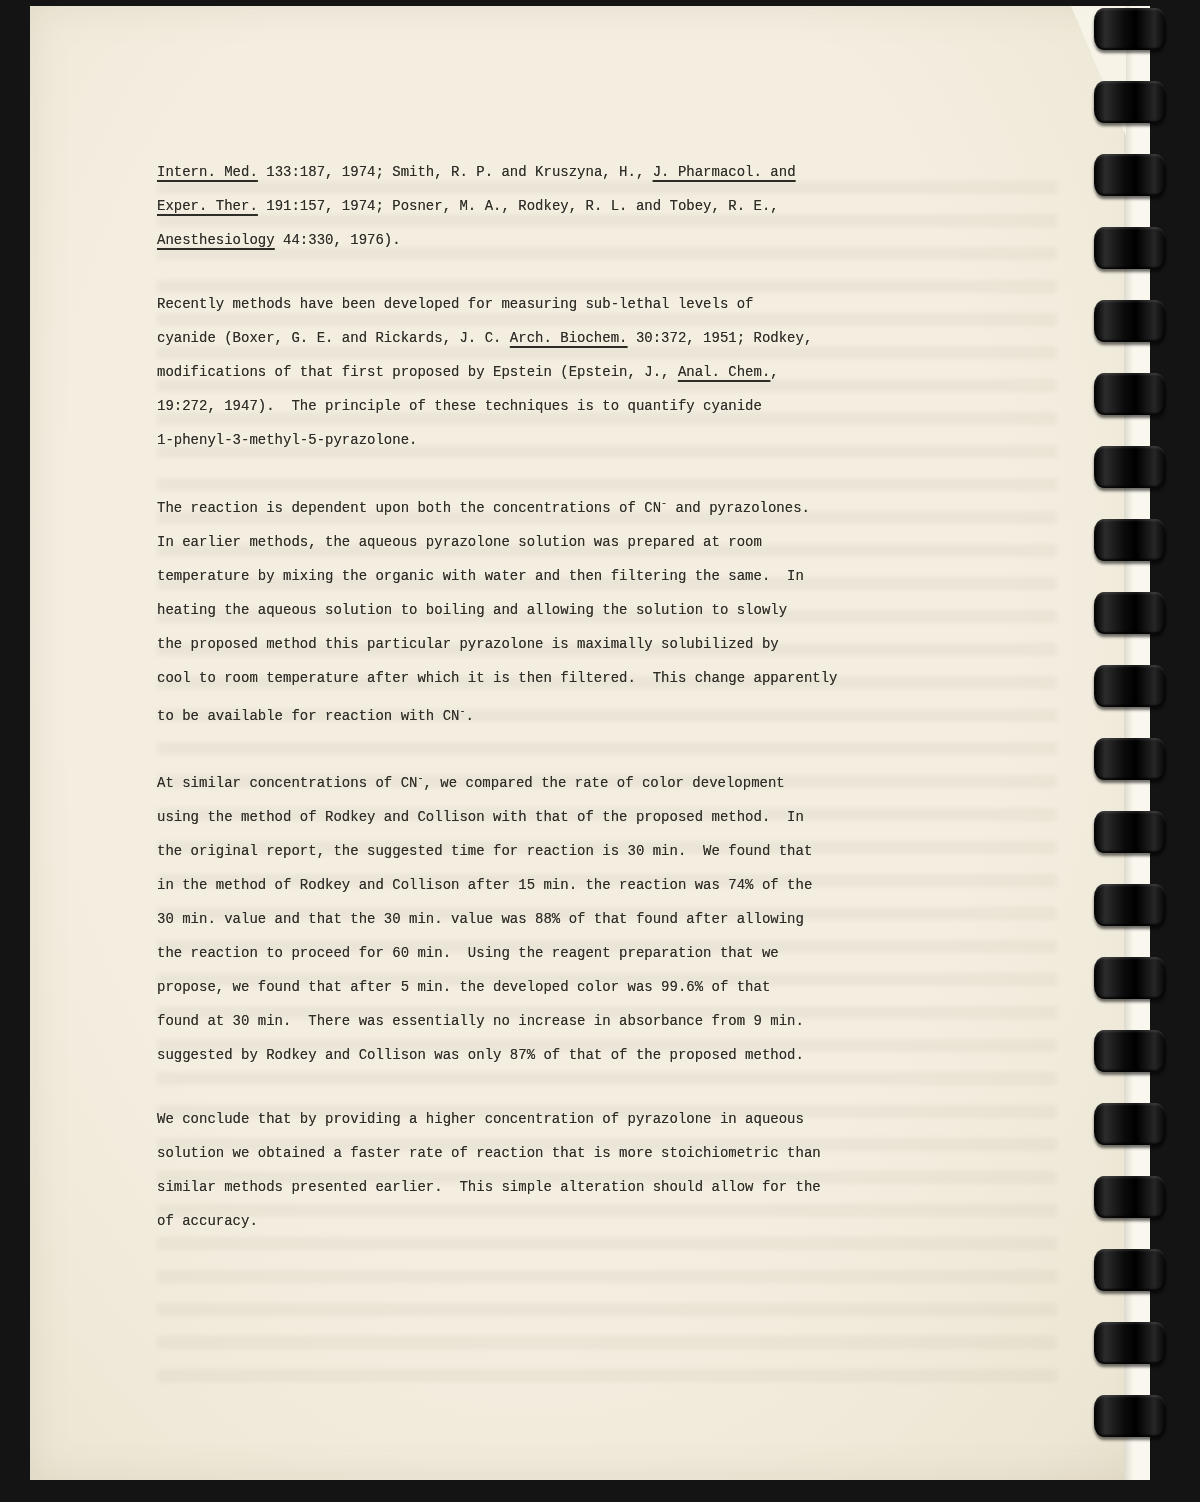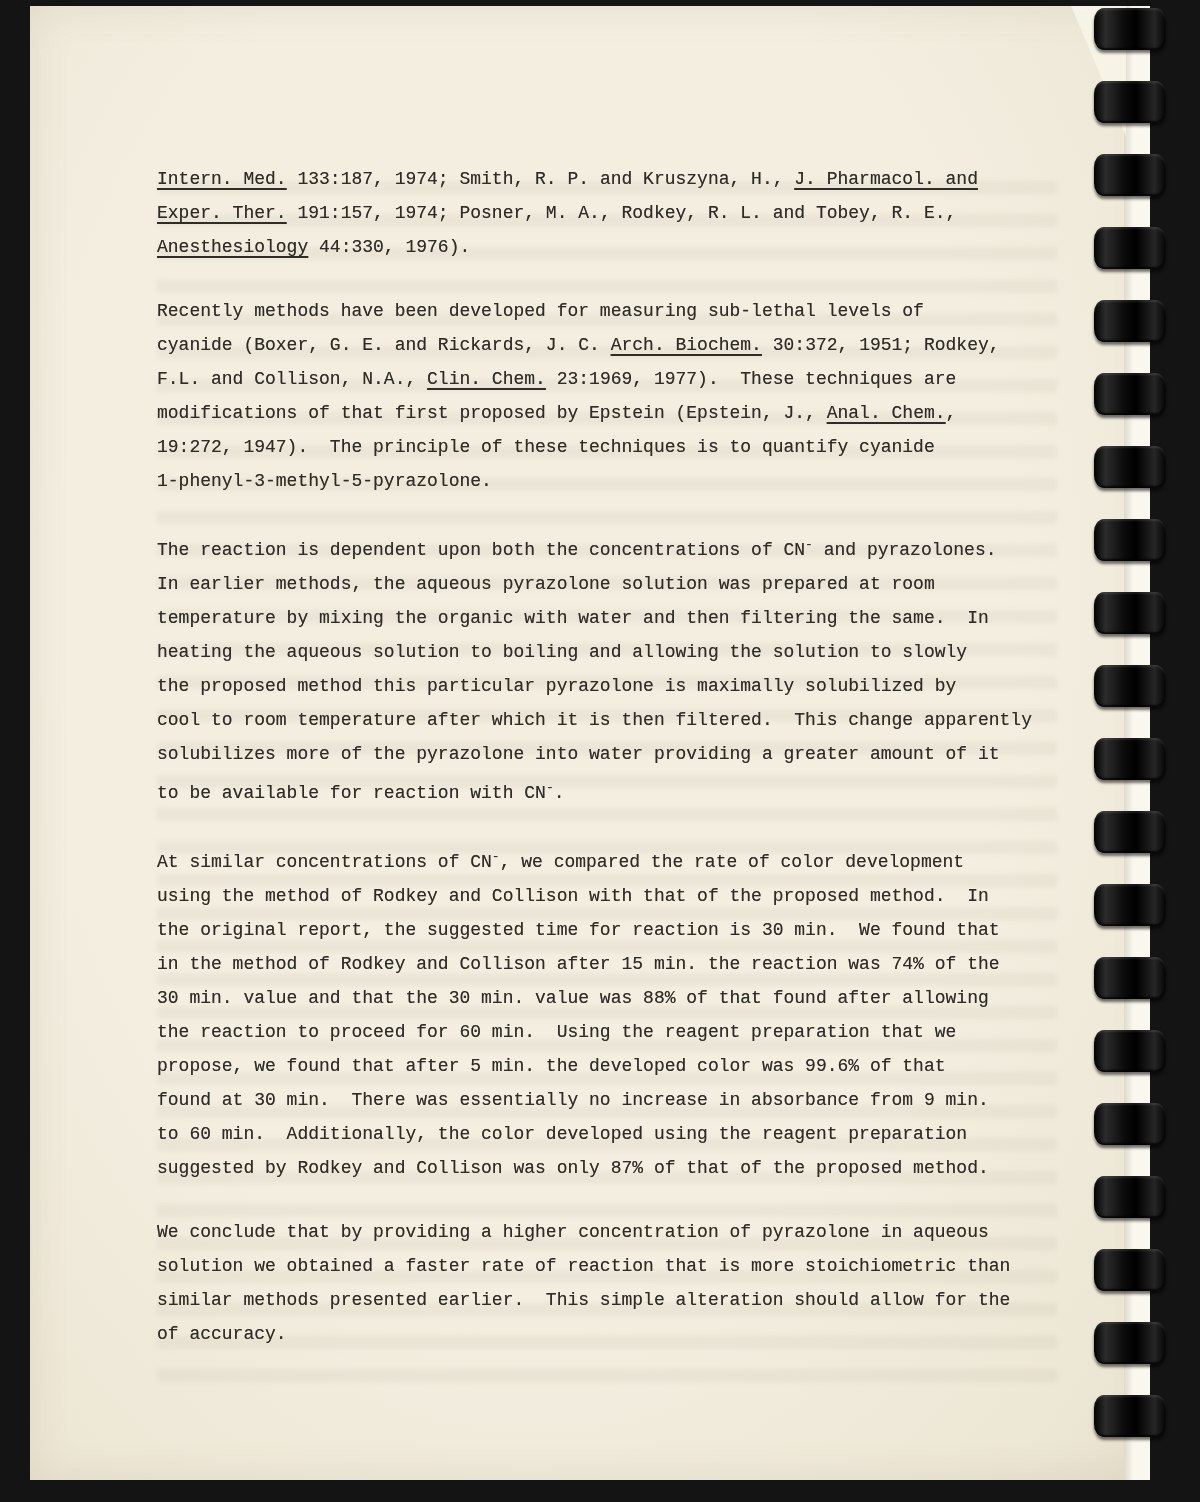--- a/index.html
+++ b/index.html
@@ -51,24 +51,24 @@
     background: repeating-linear-gradient(180deg,
       rgba(108,100,82,0.055) 0px, rgba(108,100,82,0.055) 13px,
       rgba(0,0,0,0) 13px, rgba(0,0,0,0) 33px);
     filter: blur(2px);
     pointer-events: none;
   }
   
   .text-block {
     position: absolute;
     left: 127px;
-    top: 156px;
+    top: 149px;
     width: 945px;
     color: #2e2c27;
-    font-size: 18px;
+    font-size: 14px;
     line-height: 34px;
     text-shadow: 0 0 0.6px rgba(46,44,39,0.55);
   }
   .para { margin-bottom: 30px; }
   .line { white-space: pre; }
   .u {
     text-decoration: underline;
     text-decoration-thickness: 1.6px;
     text-underline-offset: 4px;
   }
@@ -105,45 +105,42 @@
     <div class="bleed"></div>
     <div class="text-block">
         <div class="para">
           <div class="line"><span class="u">Intern. Med.</span><span> 133:187, 1974; Smith, R. P. and Kruszyna, H., </span><span class="u">J. Pharmacol. and</span></div>
           <div class="line"><span class="u">Exper. Ther.</span><span> 191:157, 1974; Posner, M. A., Rodkey, R. L. and Tobey, R. E.,</span></div>
           <div class="line"><span class="u">Anesthesiology</span><span> 44:330, 1976).</span></div>
         </div>
         <div class="para">
           <div class="line"><span>Recently methods have been developed for measuring sub-lethal levels of</span></div>
           <div class="line"><span>cyanide (Boxer, G. E. and Rickards, J. C. </span><span class="u">Arch. Biochem.</span><span> 30:372, 1951; Rodkey,</span></div>
-          <div class="line"><span>F.L. and Collison, N.A., </span><span class="u">Clin. Chem.</span><span> 23:1969, 1977).  These techniques are</span></div>
           <div class="line"><span>modifications of that first proposed by Epstein (Epstein, J., </span><span class="u">Anal. Chem.</span><span>,</span></div>
           <div class="line"><span>19:272, 1947).  The principle of these techniques is to quantify cyanide</span></div>
           <div class="line"><span>1-phenyl-3-methyl-5-pyrazolone.</span></div>
         </div>
         <div class="para">
           <div class="line"><span>The reaction is dependent upon both the concentrations of CN</span><span class="sup">-</span><span> and pyrazolones.</span></div>
           <div class="line"><span>In earlier methods, the aqueous pyrazolone solution was prepared at room</span></div>
           <div class="line"><span>temperature by mixing the organic with water and then filtering the same.  In</span></div>
           <div class="line"><span>heating the aqueous solution to boiling and allowing the solution to slowly</span></div>
           <div class="line"><span>the proposed method this particular pyrazolone is maximally solubilized by</span></div>
           <div class="line"><span>cool to room temperature after which it is then filtered.  This change apparently</span></div>
-          <div class="line"><span>solubilizes more of the pyrazolone into water providing a greater amount of it</span></div>
           <div class="line"><span>to be available for reaction with CN</span><span class="sup">-</span><span>.</span></div>
         </div>
         <div class="para">
           <div class="line"><span>At similar concentrations of CN</span><span class="sup">-</span><span>, we compared the rate of color development</span></div>
           <div class="line"><span>using the method of Rodkey and Collison with that of the proposed method.  In</span></div>
           <div class="line"><span>the original report, the suggested time for reaction is 30 min.  We found that</span></div>
           <div class="line"><span>in the method of Rodkey and Collison after 15 min. the reaction was 74% of the</span></div>
           <div class="line"><span>30 min. value and that the 30 min. value was 88% of that found after allowing</span></div>
           <div class="line"><span>the reaction to proceed for 60 min.  Using the reagent preparation that we</span></div>
           <div class="line"><span>propose, we found that after 5 min. the developed color was 99.6% of that</span></div>
           <div class="line"><span>found at 30 min.  There was essentially no increase in absorbance from 9 min.</span></div>
-          <div class="line"><span>to 60 min.  Additionally, the color developed using the reagent preparation</span></div>
           <div class="line"><span>suggested by Rodkey and Collison was only 87% of that of the proposed method.</span></div>
         </div>
         <div class="para">
           <div class="line"><span>We conclude that by providing a higher concentration of pyrazolone in aqueous</span></div>
           <div class="line"><span>solution we obtained a faster rate of reaction that is more stoichiometric than</span></div>
           <div class="line"><span>similar methods presented earlier.  This simple alteration should allow for the</span></div>
           <div class="line"><span>of accuracy.</span></div>
         </div>
       </div>
   </div>

